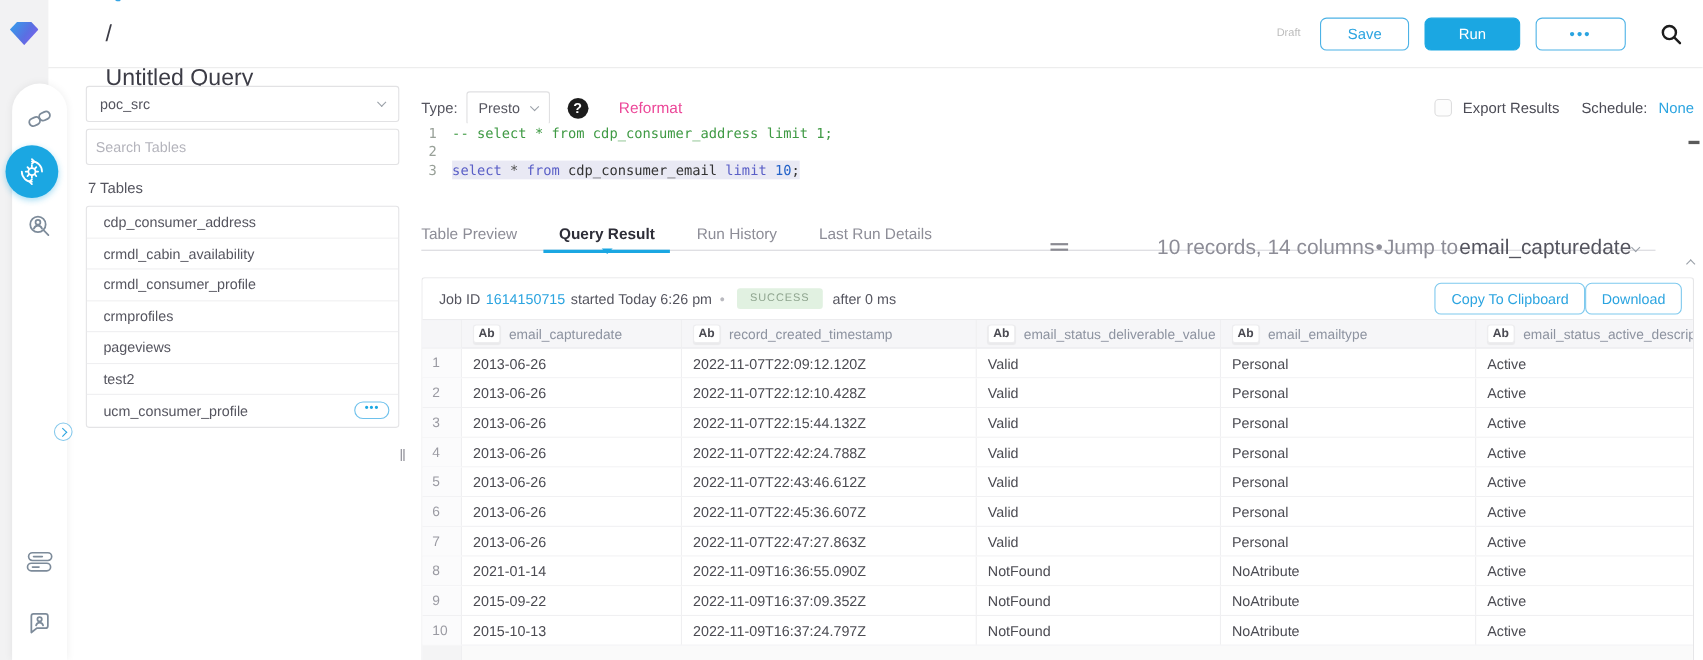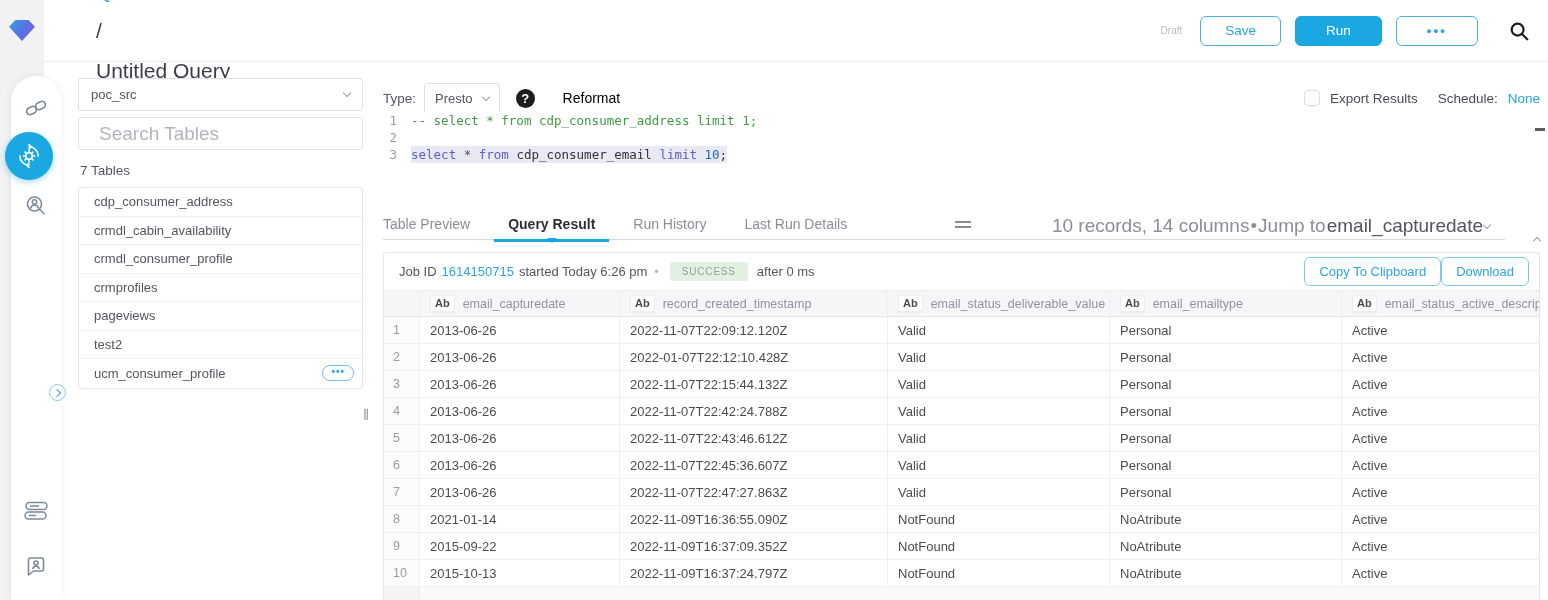--- a/index.html
+++ b/index.html
@@ -45,40 +45,40 @@
   .chev-right { transform:rotate(-45deg); margin-left:-2px; }
   .chev-down-gray { border-color:#9aa0a8; transform:rotate(45deg); margin-top:-3px; }
   .chev-up-gray { border-color:#9aa0a8; transform:rotate(-135deg); margin-top:3px; }
 
   
   .tables-panel { position:absolute; left:78px; top:78px; width:285px; }
   .db-select { height:33px; border:1px solid #e2e2e4; border-radius:3px; display:flex; align-items:center;
     padding:0 12px; font-size:13px; color:#55555f; cursor:pointer; background:#fff; }
   .db-select .chev { margin-left:auto; }
   .search-tables { margin-top:6px; height:33px; border:1px solid #e2e2e4; border-radius:3px; width:100%;
-    padding:0 20px; font-size:19px; color:#55555f; font-family:inherit; }
+    padding:0 8px; font-size:13px; color:#55555f; font-family:inherit; }
   .search-tables::placeholder { color:#b4b4bc; }
   .tables-count { margin:13px 0 9px 2px; font-size:13.5px; color:#55555f; }
   .tables-list { border:1px solid #e4e4e6; border-radius:3px; background:#fff; }
   .table-row { height:28.5px; display:flex; align-items:center; padding:0 8px 0 15px; font-size:13px;
     color:#55555f; border-bottom:1px solid #efeff1; cursor:pointer; }
   .table-row:last-child { border-bottom:none;justify-content:space-between; }
   .row-more { margin-left:auto; border:1.5px solid #6ec1ec; color:#1ba7e2; border-radius:10px;
     font-size:10px; letter-spacing:1px; font-weight:bold; padding:2px 8px 4px; background:#fff; cursor:pointer; line-height:8px; }
   .panel-resizer { position:absolute; left:363px; top:406px; color:#9a9aa2; font-size:15px; cursor:col-resize; }
 
   
   .query-toolbar { position:absolute; left:383px; top:82px; width:1157px; height:32px;
     display:flex; align-items:center; }
   .type-label { font-size:13.5px; color:#55555f; }
   .type-select { margin-left:8px; border:1px solid #e0e0e2; border-radius:3px; height:31px; padding:0 10px;
     display:flex; align-items:center; gap:10px; font-size:13px; color:#55555f; cursor:pointer; background:#fff; }
   .help-icon { margin-left:16px; width:19px; height:19px; background:#1c1c1c; color:#fff; border-radius:50%;
     font-size:13px; font-weight:bold; display:flex; align-items:center; justify-content:center; cursor:pointer; }
-  .reformat-link { margin-left:28px; color:#000000; font-size:14px; cursor:pointer; }
+  .reformat-link { margin-left:28px; color:#ec4899; font-size:14px; cursor:pointer; }
   .toolbar-right { margin-left:auto; display:flex; align-items:center; gap:10px; font-size:13.5px; color:#4b4b55; }
   .export-checkbox { width:16px; height:16px; border:1px solid #ddddde; border-radius:4px; background:#fdfdfd; cursor:pointer; }
   .schedule-label { margin-left:10px; }
   .schedule-value { color:#2ba4e0; cursor:pointer; }
 
   
   .editor { position:absolute; left:383px; top:112px; width:1165px; height:96px; background:#fff;
     font-family:"DejaVu Sans Mono", monospace; font-size:12.5px; }
   .code-line { display:flex; height:17px; line-height:17px; }
   .code-line:first-child { margin-top:5px; }
@@ -86,21 +86,21 @@
   .code-text { white-space:pre; color:#333; }
   .code-text.selected { background:#e9e9f4; }
   .tok-comment { color:#3f9a44; }
   .tok-keyword { color:#5a5fc7; }
   .tok-number  { color:#2563c9; }
   .tok-operator{ color:#555; }
   .tok-plain   { color:#333; }
   .editor-scroll-dash { position:absolute; right:3px; top:16px; width:10px; height:3px; background:#5a5a5a; }
 
   
-  .tabbar { position:absolute; left:383px; top:208px; width:1122px; height:32px;
+  .tabbar { position:absolute; left:383px; top:196px; width:1122px; height:32px;
     border-bottom:1px solid #d8d8dc; display:flex; align-items:center; gap:38px; }
   .tab { font-size:14px; color:#8d8d97; cursor:pointer; position:relative; height:32px; display:flex; align-items:center; }
   .tab.active { color:#2e2e38; font-weight:bold; }
   .tab.active::after { content:""; position:absolute; left:-14px; right:-14px; bottom:-2px; height:3px; background:#1ba7e2; }
   .tab.active::before { content:""; position:absolute; left:50%; bottom:-8px; margin-left:-5px;
     border:5px solid transparent; border-top-color:#1ba7e2; }
   .split-handle { position:absolute; left:955px; top:218px; width:16px; cursor:row-resize; }
   .split-handle div { height:2px; background:#8a8a92; margin:3px 0; }
   .result-meta { position:absolute; right:58px; top:215px; display:flex; align-items:center; gap:1px;
     font-size:19px; color:#8d8d97; }
@@ -337,21 +337,21 @@
         <div class="rt-cell col-num">1</div>
         <div class="rt-cell col-0">2013-06-26</div>
         <div class="rt-cell col-1">2022-11-07T22:09:12.120Z</div>
         <div class="rt-cell col-2">Valid</div>
         <div class="rt-cell col-3">Personal</div>
         <div class="rt-cell col-4">Active</div>
       </div>
       <div class="rt-row">
         <div class="rt-cell col-num">2</div>
         <div class="rt-cell col-0">2013-06-26</div>
-        <div class="rt-cell col-1">2022-01-07T22:12:10.428Z</div>
+        <div class="rt-cell col-1">2022-11-07T22:12:10.428Z</div>
         <div class="rt-cell col-2">Valid</div>
         <div class="rt-cell col-3">Personal</div>
         <div class="rt-cell col-4">Active</div>
       </div>
       <div class="rt-row">
         <div class="rt-cell col-num">3</div>
         <div class="rt-cell col-0">2013-06-26</div>
         <div class="rt-cell col-1">2022-11-07T22:15:44.132Z</div>
         <div class="rt-cell col-2">Valid</div>
         <div class="rt-cell col-3">Personal</div>

